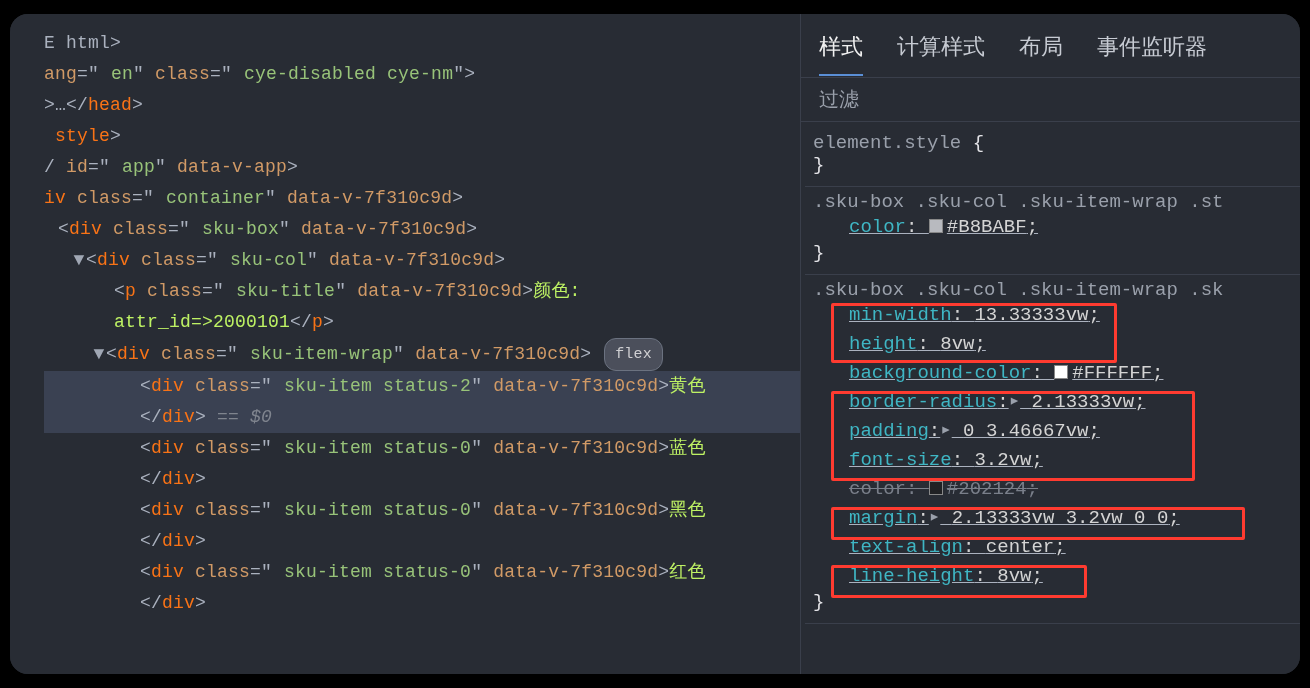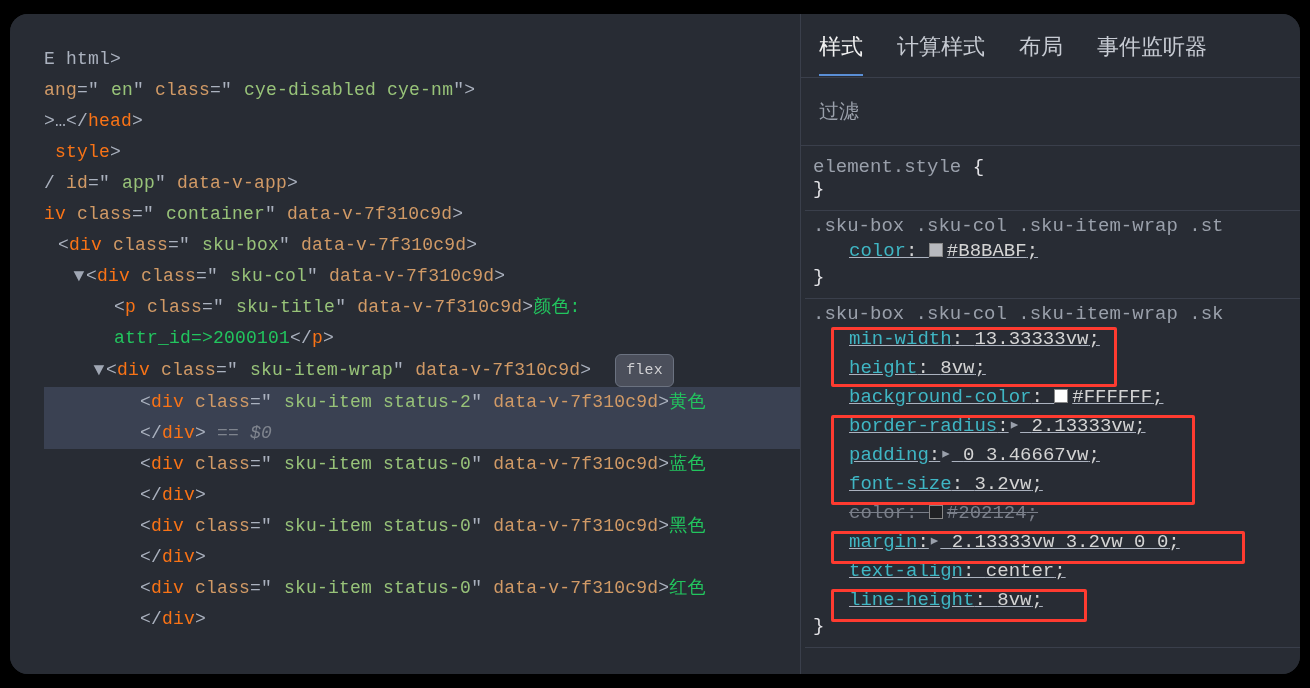--- a/index.html
+++ b/index.html
@@ -19,21 +19,21 @@
   border-radius: 18px;
   overflow: hidden;
   display: flex;
   box-shadow: 0 10px 40px rgba(0,0,0,0.6);
   position: relative;
 }
 .elements-panel {
   flex: 0 0 790px;
   background: #282c34;
   overflow: hidden;
-  padding-top: 30px;
+  padding-top: 14px;
   padding-left: 34px;
   position: relative;
 }
 .styles-panel {
   flex: 1;
   background: #282c34;
   border-left: 1px solid #3a3f4b;
   display: flex;
   flex-direction: column;
   overflow: hidden;
@@ -42,56 +42,56 @@
 .dom-line {
   white-space: nowrap;
   line-height: 31px;
   color: #abb2bf;
   letter-spacing: 0.2px;
 }
 .tag-bracket { color: #abb2bf; }
 .tag-name { color: #f97316; }
 .attr-name { color: #d19a66; }
 .attr-value { color: #98c379; margin-left: 12px; }
-.text-content { color: #22c55e; }
+.text-content { color: #bef264; }
 .expand { color: #a0a7b4; display: inline-block; width: 14px; text-align: center; }
 .indent-0 { padding-left: 0px; }
 .indent-1 { padding-left: 14px; }
 .indent-2 { padding-left: 28px; }
 .indent-3 { padding-left: 48px; }
 .indent-4 { padding-left: 74px; }
 .selected-line {
   background: #3a4152;
 }
 .flex-badge {
   display: inline-block;
   background: #4b4f5b;
   border: 1px solid #6b7280;
-  border-radius: 6px;
+  border-radius: 12px;
   padding: 0 10px;
   font-size: 15px;
   color: #cfcfd2;
-  margin-left: 24px;
+  margin-left: 13px;
   vertical-align: 1px;
 }
 .eq-selected { color: #7f848e; font-style: italic; }
 
 .tabs-row {
   display: flex;
   gap: 34px;
   padding: 18px 18px 14px 18px;
   color: #e2e2e6;
   font-size: 22px;
   font-family: -apple-system, "Segoe UI", sans-serif;
   border-bottom: 1px solid transparent;
 }
 .tab { color: #c7cbd3; cursor: pointer; }
 .tab.active { color: #f1f1f1; border-bottom: 2px solid #5a8fd6; padding-bottom: 10px; margin-bottom: -14px; }
 .filter-row {
-  padding: 20px 18px;
+  padding: 8px 18px;
   color: #9aa0ab;
   font-size: 20px;
   font-family: -apple-system, "Segoe UI", sans-serif;
   border-top: 1px solid #3a3f4b;
   border-bottom: 1px solid #3a3f4b;
 }
 .rules {
   padding: 6px 0 6px 4px;
   overflow: hidden;
   font-size: 19px;

